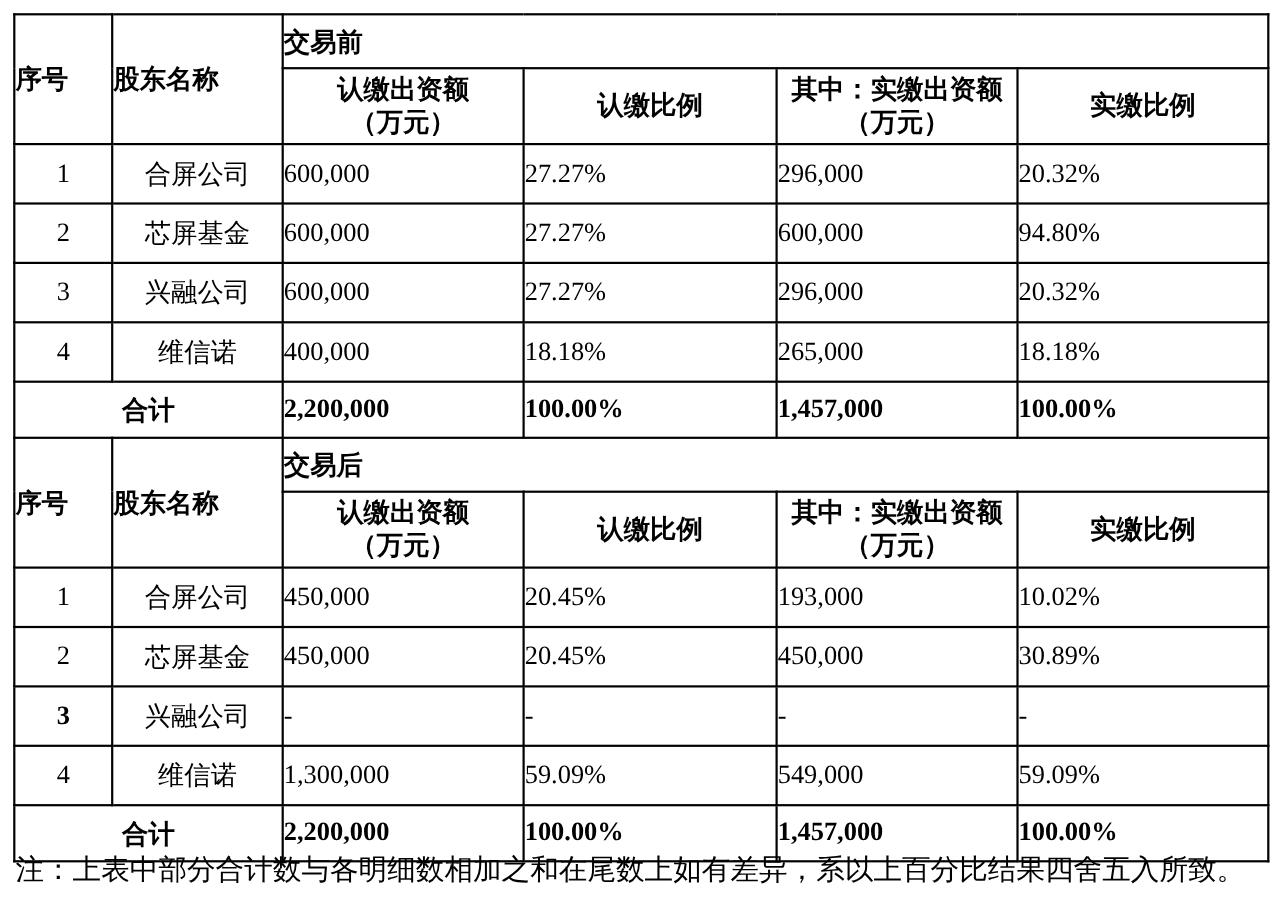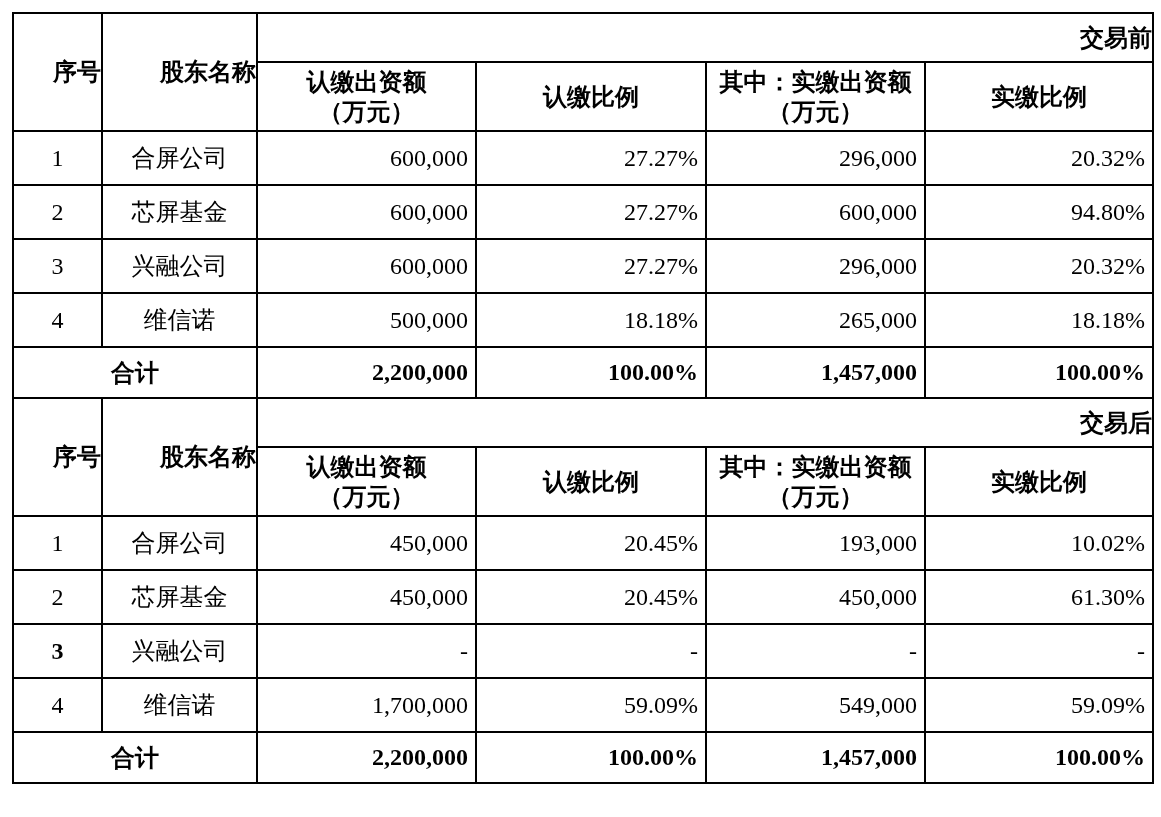--- a/index.html
+++ b/index.html
@@ -21,22 +21,22 @@
     background:#fff;
   }
   th{font-weight:bold;}
   col.c-seq{width:89px;}
   col.c-name{width:155px;}
   col.c-sub{width:219px;}
   col.c-subpct{width:230px;}
   col.c-paid{width:219px;}
   col.c-paidpct{width:228px;}
   .ctr{text-align:center;}
-  .num{text-align:right;padding-right:7px;}
-  .h1{height:47px;text-align:right;}
+  .num{padding-right:7px;}
+  .h1{height:47px;text-align:left;}
   .h2{height:67px;text-align:center;line-height:1.25;}
   .h2 span{display:block;}
   tr.data td{height:52px;}
   tr.total td{height:49px;font-weight:bold;}
   .bold{font-weight:bold;}
   .note{
     position:absolute;left:14px;top:774px;width:1146px;
     font-size:26px;line-height:1.3;white-space:nowrap;
   }
 </style>
@@ -94,21 +94,21 @@
       <td class="ctr">3</td>
       <td class="ctr">兴融公司</td>
       <td class="num">600,000</td>
       <td class="num">27.27%</td>
       <td class="num">296,000</td>
       <td class="num">20.32%</td>
     </tr>
     <tr class="data">
       <td class="ctr">4</td>
       <td class="ctr">维信诺</td>
-      <td class="num">500,000</td>
+      <td class="num">400,000</td>
       <td class="num">18.18%</td>
       <td class="num">265,000</td>
       <td class="num">18.18%</td>
     </tr>
     <tr class="total">
       <td class="ctr" colspan="2">合计</td>
       <td class="num">2,200,000</td>
       <td class="num">100.00%</td>
       <td class="num">1,457,000</td>
       <td class="num">100.00%</td>
@@ -139,41 +139,42 @@
       <td class="num">20.45%</td>
       <td class="num">193,000</td>
       <td class="num">10.02%</td>
     </tr>
     <tr class="data">
       <td class="ctr">2</td>
       <td class="ctr">芯屏基金</td>
       <td class="num">450,000</td>
       <td class="num">20.45%</td>
       <td class="num">450,000</td>
-      <td class="num">61.30%</td>
+      <td class="num">30.89%</td>
     </tr>
     <tr class="data">
       <td class="ctr bold">3</td>
       <td class="ctr">兴融公司</td>
       <td class="num">-</td>
       <td class="num">-</td>
       <td class="num">-</td>
       <td class="num">-</td>
     </tr>
     <tr class="data">
       <td class="ctr">4</td>
       <td class="ctr">维信诺</td>
-      <td class="num">1,700,000</td>
+      <td class="num">1,300,000</td>
       <td class="num">59.09%</td>
       <td class="num">549,000</td>
       <td class="num">59.09%</td>
     </tr>
     <tr class="total">
       <td class="ctr" colspan="2">合计</td>
       <td class="num">2,200,000</td>
       <td class="num">100.00%</td>
       <td class="num">1,457,000</td>
       <td class="num">100.00%</td>
     </tr>
   </tbody>
     </table>
 
+  <div class="note">注：上表中部分合计数与各明细数相加之和在尾数上如有差异，系以上百分比结果四舍五入所致。</div>
 </div>
 
 </body></html>

